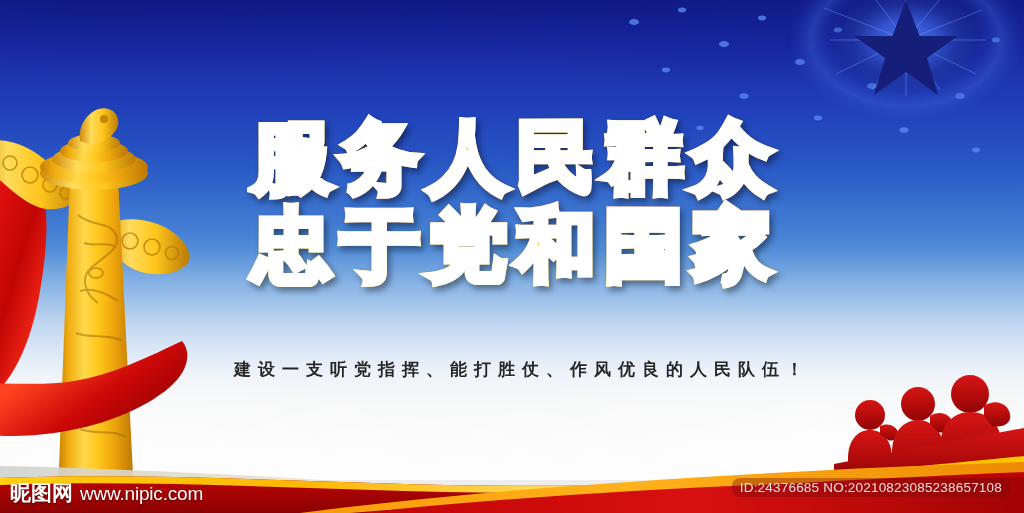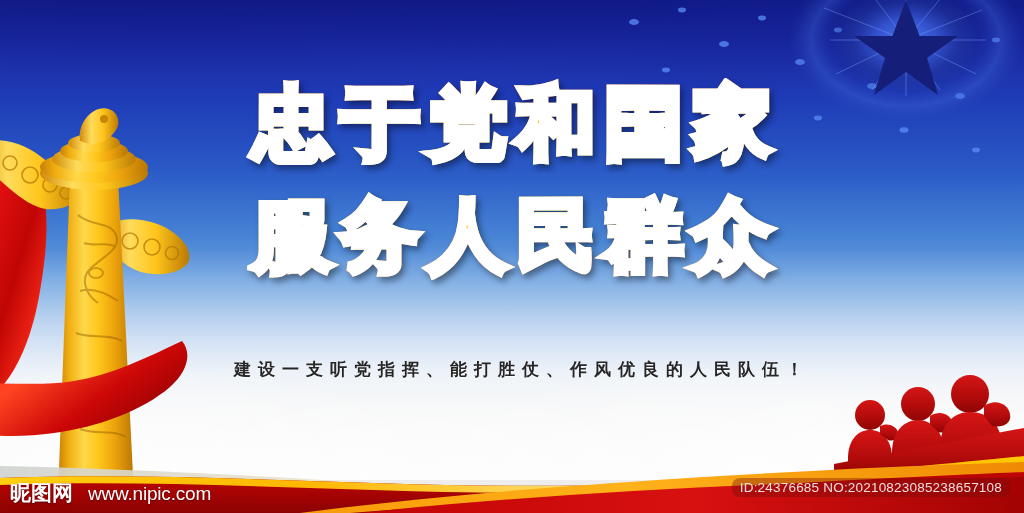--- a/index.html
+++ b/index.html
@@ -74,21 +74,21 @@
   
   .soldiers{position:absolute;right:0;bottom:33px;width:190px;height:120px;pointer-events:none;}
 
   
   .huabiao{position:absolute;left:-8px;top:95px;width:215px;height:400px;pointer-events:none;}
 
   
   .footer{position:absolute;left:0;bottom:0;width:100%;height:73px;overflow:hidden;}
   .footer svg{display:block;position:absolute;left:0;bottom:0;}
   .brand{
-    position:absolute;left:10px;bottom:9px;display:flex;align-items:flex-end;gap:15px;
+    position:absolute;left:10px;bottom:9px;display:flex;align-items:flex-end;gap:7px;
     color:#fff;z-index:5;
   }
   .brand-cn{
     font-size:21px;font-weight:700;letter-spacing:0px;line-height:1;
     font-family:"DejaVu Sans","Liberation Sans",sans-serif;
     text-shadow:0 1px 2px rgba(0,0,0,.45);
   }
   .brand-url{
     font-size:19px;font-weight:400;line-height:1;padding-bottom:1px;
     letter-spacing:-.2px;text-shadow:0 1px 2px rgba(0,0,0,.45);
@@ -229,25 +229,25 @@
     <ellipse cx="102" cy="56" rx="34" ry="11" fill="url(#gold)"></ellipse>
     <ellipse cx="102" cy="48" rx="26" ry="9" fill="url(#gold2)"></ellipse>
 
     <path fill="url(#gold2)" d="M88,46 C86,34 92,22 102,16 C112,10 124,14 126,24 C128,32 122,38 118,42 C114,46 106,48 100,50 Z"></path>
     <circle cx="112" cy="24" r="4" fill="#c98406"></circle>
 
     <path fill="url(#silk2)" d="M-20,290 C10,286 46,292 82,286 C120,280 156,262 190,246 C200,258 196,276 178,292 C150,316 106,332 62,338 C34,342 4,342 -20,338 Z"></path>
   </svg>
 
   <div class="headline">
+    <div class="line l2">
+      <span class="g">服务人民群众</span>
+    </div>
     <div class="line l1">
       <span class="g">忠于党和国家</span>
-    </div>
-    <div class="line l2">
-      <span class="g">服务人民群众</span>
     </div>
   </div>
 
   <div class="subtitle">建设一支听党指挥、能打胜仗、作风优良的人民队伍！</div>
 
   <svg class="soldiers" viewBox="0 0 190 120">
     <defs>
       <linearGradient id="sol" x1="0" y1="0" x2="0" y2="1">
         <stop offset="0%" stop-color="#d51515"></stop>
         <stop offset="55%" stop-color="#b30b0b"></stop>

